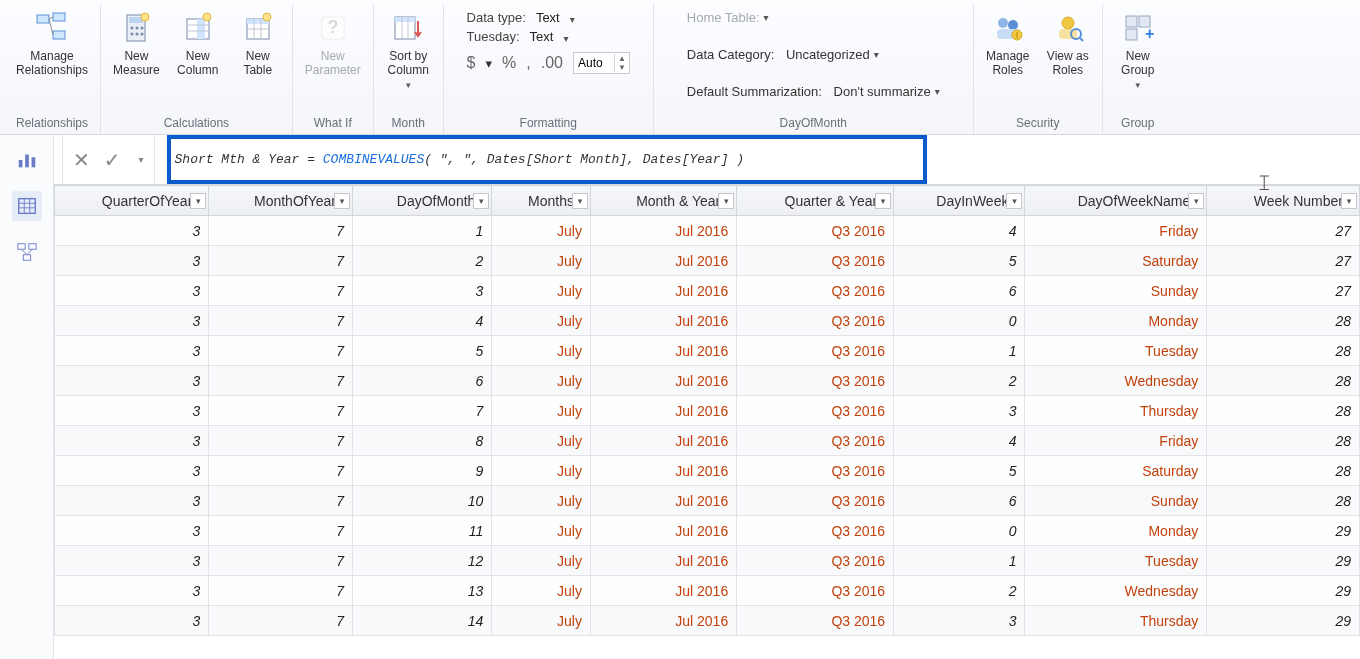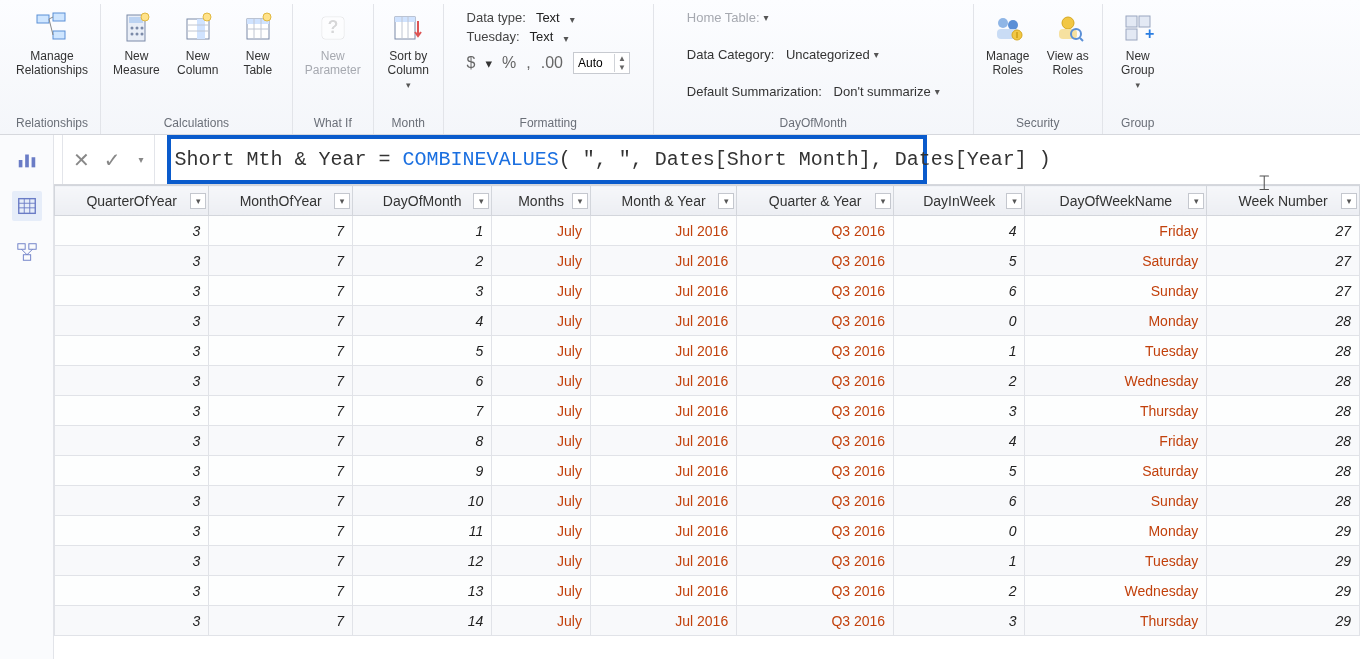--- a/index.html
+++ b/index.html
@@ -116,37 +116,37 @@
   .formula-controls span { font-size:20px; cursor:pointer; }
   .formula-controls .dd { font-size:10px; color:#888; margin-left:4px; }
   .formula-box-wrap {
     flex:1; height:100%; display:flex; align-items:center;
     border:4px solid #0a5bcc;
     padding: 0 4px;
     margin: 2px 4px 2px 12px;
     max-width: 760px;
     background:#fff;
   }
-  .formula-text { font-family: Consolas, "Courier New", monospace; font-size:20px; white-space:pre; }
+  .formula-text { font-family: Consolas, "Courier New", monospace; font-size:13px; white-space:pre;font-style:italic; }
   .formula-text .fn { color:#1a6fe0; }
 
   
   .grid-wrap { flex:1; overflow:hidden; }
   table.grid {
     border-collapse: collapse;
     width: 100%;
     font-size: 14px;
     background: #fff;
   }
   table.grid th {
     background: linear-gradient(#f6f7fa,#eceef3);
     border:1px solid #d3d6dc;
     font-weight: normal;
     color:#333;
-    text-align:center;
+    text-align:right;
     padding:4px 16px;
     position:relative;
     height:30px;
     white-space: nowrap;
   }
   table.grid th .fdd {
     position:absolute; right:2px; top:50%; transform:translateY(-50%);
     width:16px; height:16px; border:1px solid #c4c7ce; background:#fff;
     display:flex; align-items:center; justify-content:center;
     font-size:9px; color:#555;

